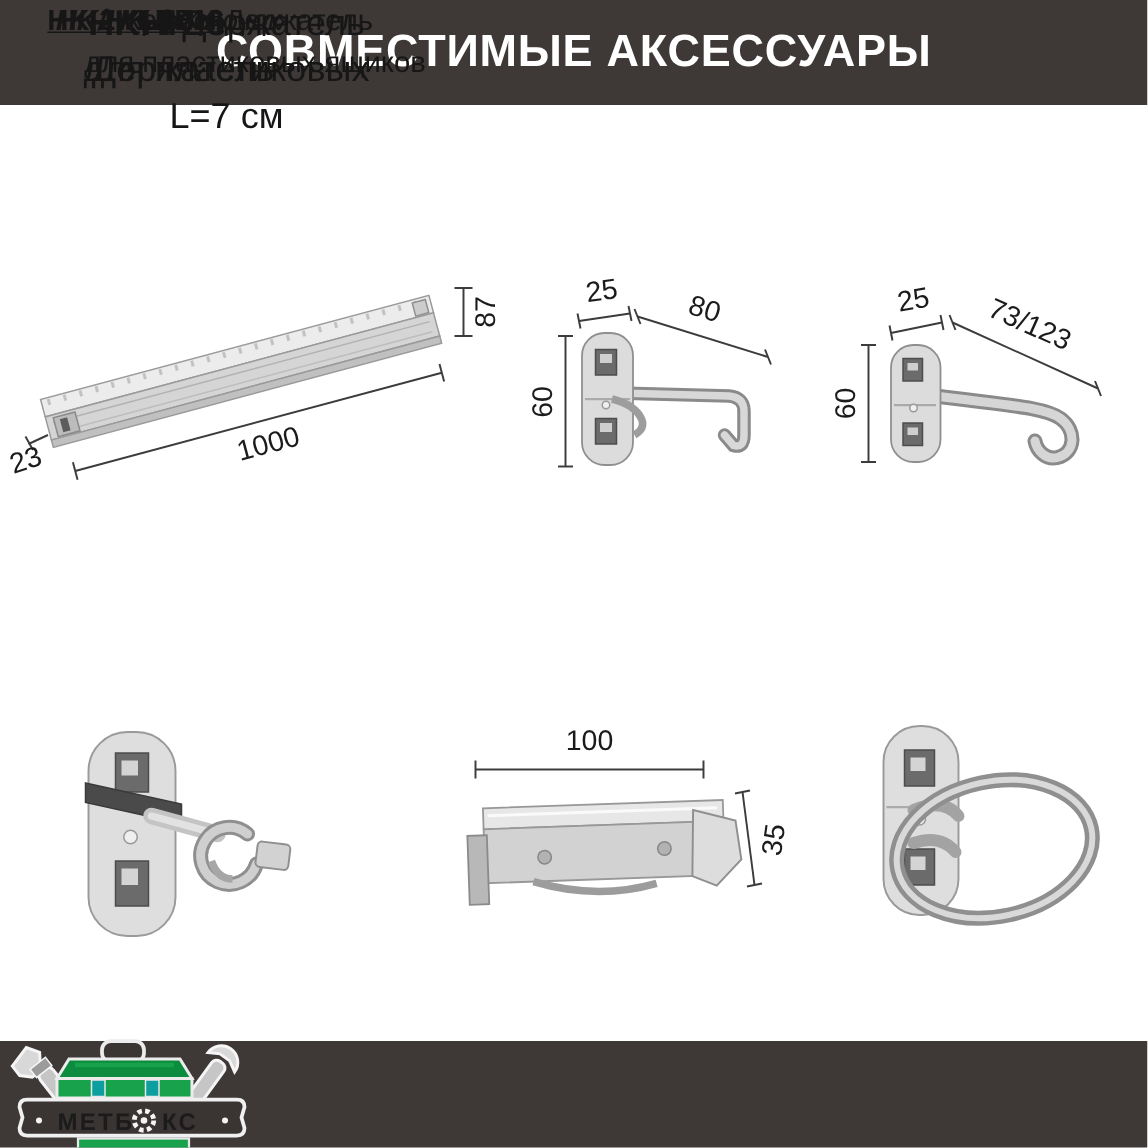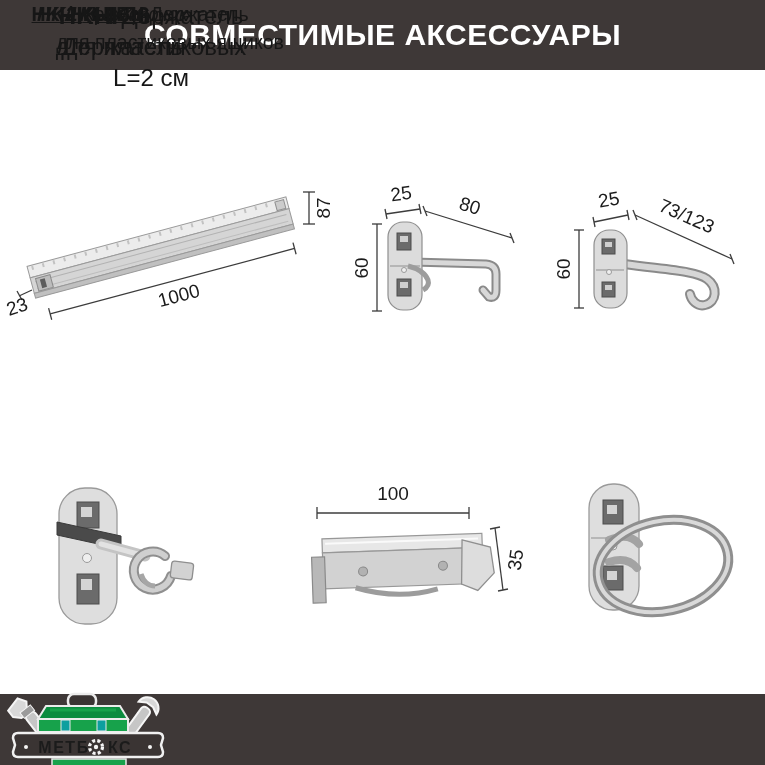--- a/index.html
+++ b/index.html
@@ -62,21 +62,21 @@
     <div><b>HK-2</b> <span>Крючок</span></div>
   </div>
 
   <div class="title r1 t-hk3">
     <div><b>HK/HK-3</b> <span>Крючок</span></div>
   </div>
 
   <div class="title r2 t-hk4">
     <div><b>HK-4</b> <span>Держатель</span></div>
     <div>для пластиковых</div>
-    <div>L=2 см</div>
+    <div>L=7 см</div>
   </div>
 
   <div class="title r2 t-hk5">
   </div>
 
   <div class="title r2 t-hk6">
     <div><b>HK-6</b></div>
     <div>Держатель</div>
   </div>
 

